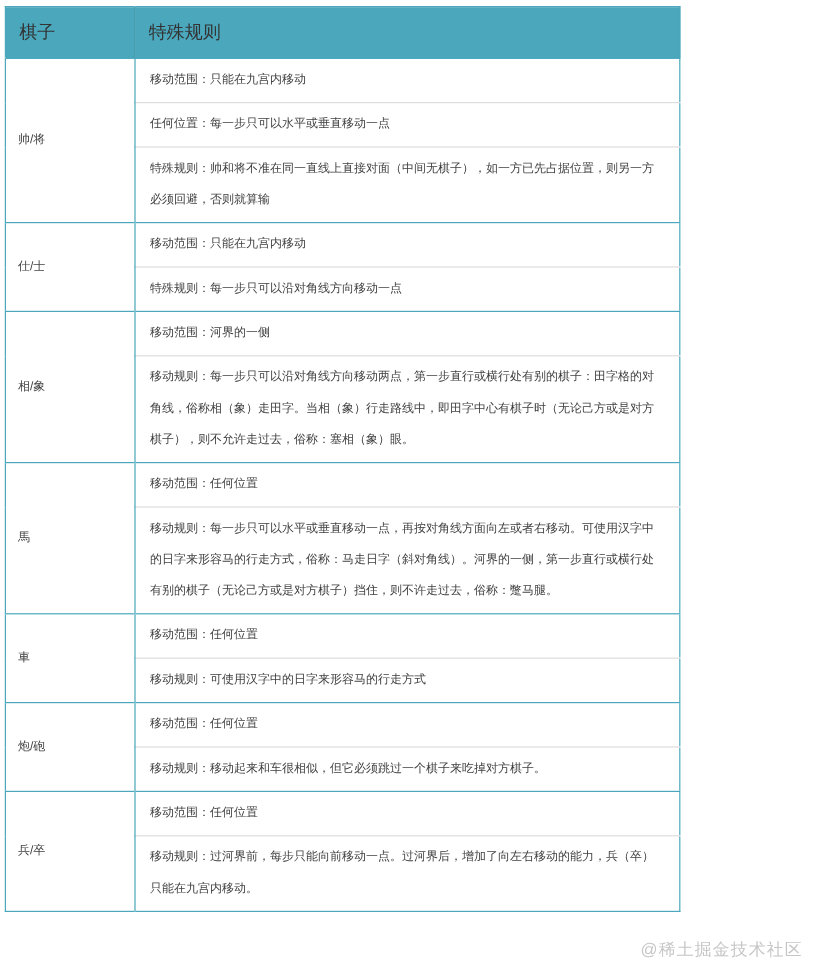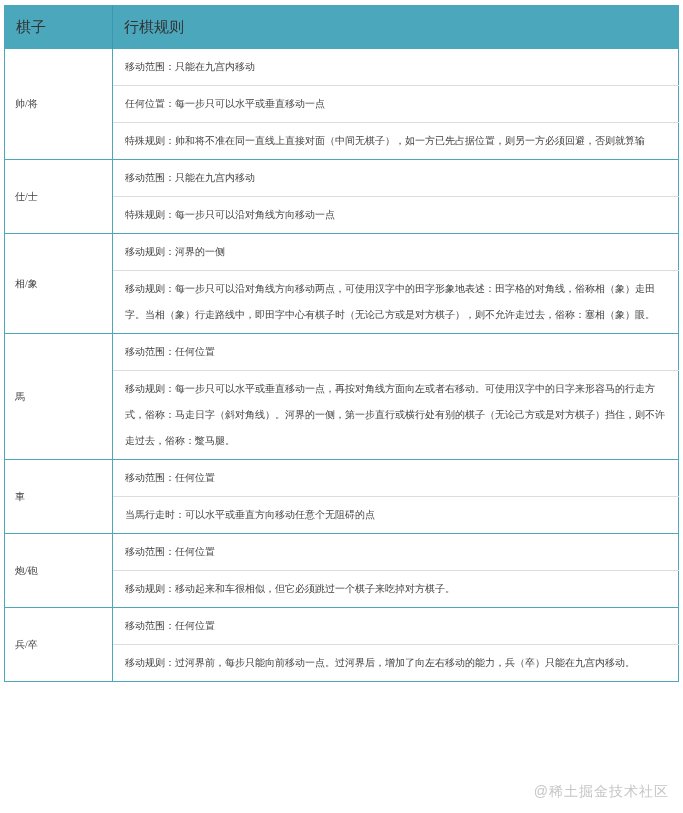--- a/index.html
+++ b/index.html
@@ -14,24 +14,23 @@
   body{
     width:683px;height:813px;
     background:#ffffff;
     font-family:"Liberation Sans","DejaVu Sans",sans-serif;
     position:relative;
     overflow:hidden;
   }
   table.rules{
     border-collapse:collapse;
     table-layout:fixed;
-    width:675px;
+    width:563px;
     margin:5px 4px 0 4px;
     border:1px solid var(--accent);
-    font-family:Liberation Serif, serif;
   }
   col.c-piece{width:108px;}
   thead th{
     background:var(--accent);
     color:var(--header-text);
     font-weight:normal;
     font-size:15px;
     text-align:left;
     height:42px;
     padding:0 0 0 11px;
@@ -67,21 +66,21 @@
 <body>
 
 <table class="rules">
   <colgroup>
       <col class="c-piece">
       <col class="c-rule">
     </colgroup>
   <thead>
     <tr>
       <th>棋子</th>
-      <th>行棋规则</th>
+      <th>特殊规则</th>
     </tr>
   </thead>
   <tbody id="rules-body">
       <tr class="group-start">
         <td class="piece" rowspan="3">帅/将</td>
         <td class="rule">移动范围：只能在九宫内移动</td>
       </tr>
       <tr class="sub">
         <td class="rule">任何位置：每一步只可以水平或垂直移动一点</td>
       </tr>
@@ -90,38 +89,38 @@
       </tr>
       <tr class="group-start">
         <td class="piece" rowspan="2">仕/士</td>
         <td class="rule">移动范围：只能在九宫内移动</td>
       </tr>
       <tr class="sub">
         <td class="rule">特殊规则：每一步只可以沿对角线方向移动一点</td>
       </tr>
       <tr class="group-start">
         <td class="piece" rowspan="2">相/象</td>
-        <td class="rule">移动规则：河界的一侧</td>
+        <td class="rule">移动范围：河界的一侧</td>
       </tr>
       <tr class="sub">
-        <td class="rule">移动规则：每一步只可以沿对角线方向移动两点，可使用汉字中的田字形象地表述：田字格的对角线，俗称相（象）走田字。当相（象）行走路线中，即田字中心有棋子时（无论己方或是对方棋子），则不允许走过去，俗称：塞相（象）眼。</td>
+        <td class="rule">移动规则：每一步只可以沿对角线方向移动两点，第一步直行或横行处有别的棋子：田字格的对角线，俗称相（象）走田字。当相（象）行走路线中，即田字中心有棋子时（无论己方或是对方棋子），则不允许走过去，俗称：塞相（象）眼。</td>
       </tr>
       <tr class="group-start">
         <td class="piece" rowspan="2">馬</td>
         <td class="rule">移动范围：任何位置</td>
       </tr>
       <tr class="sub">
         <td class="rule">移动规则：每一步只可以水平或垂直移动一点，再按对角线方面向左或者右移动。可使用汉字中的日字来形容马的行走方式，俗称：马走日字（斜对角线）。河界的一侧，第一步直行或横行处有别的棋子（无论己方或是对方棋子）挡住，则不许走过去，俗称：蹩马腿。</td>
       </tr>
       <tr class="group-start">
         <td class="piece" rowspan="2">車</td>
         <td class="rule">移动范围：任何位置</td>
       </tr>
       <tr class="sub">
-        <td class="rule">当馬行走时：可以水平或垂直方向移动任意个无阻碍的点</td>
+        <td class="rule">移动规则：可使用汉字中的日字来形容马的行走方式</td>
       </tr>
       <tr class="group-start">
         <td class="piece" rowspan="2">炮/砲</td>
         <td class="rule">移动范围：任何位置</td>
       </tr>
       <tr class="sub">
         <td class="rule">移动规则：移动起来和车很相似，但它必须跳过一个棋子来吃掉对方棋子。</td>
       </tr>
       <tr class="group-start">
         <td class="piece" rowspan="2">兵/卒</td>

